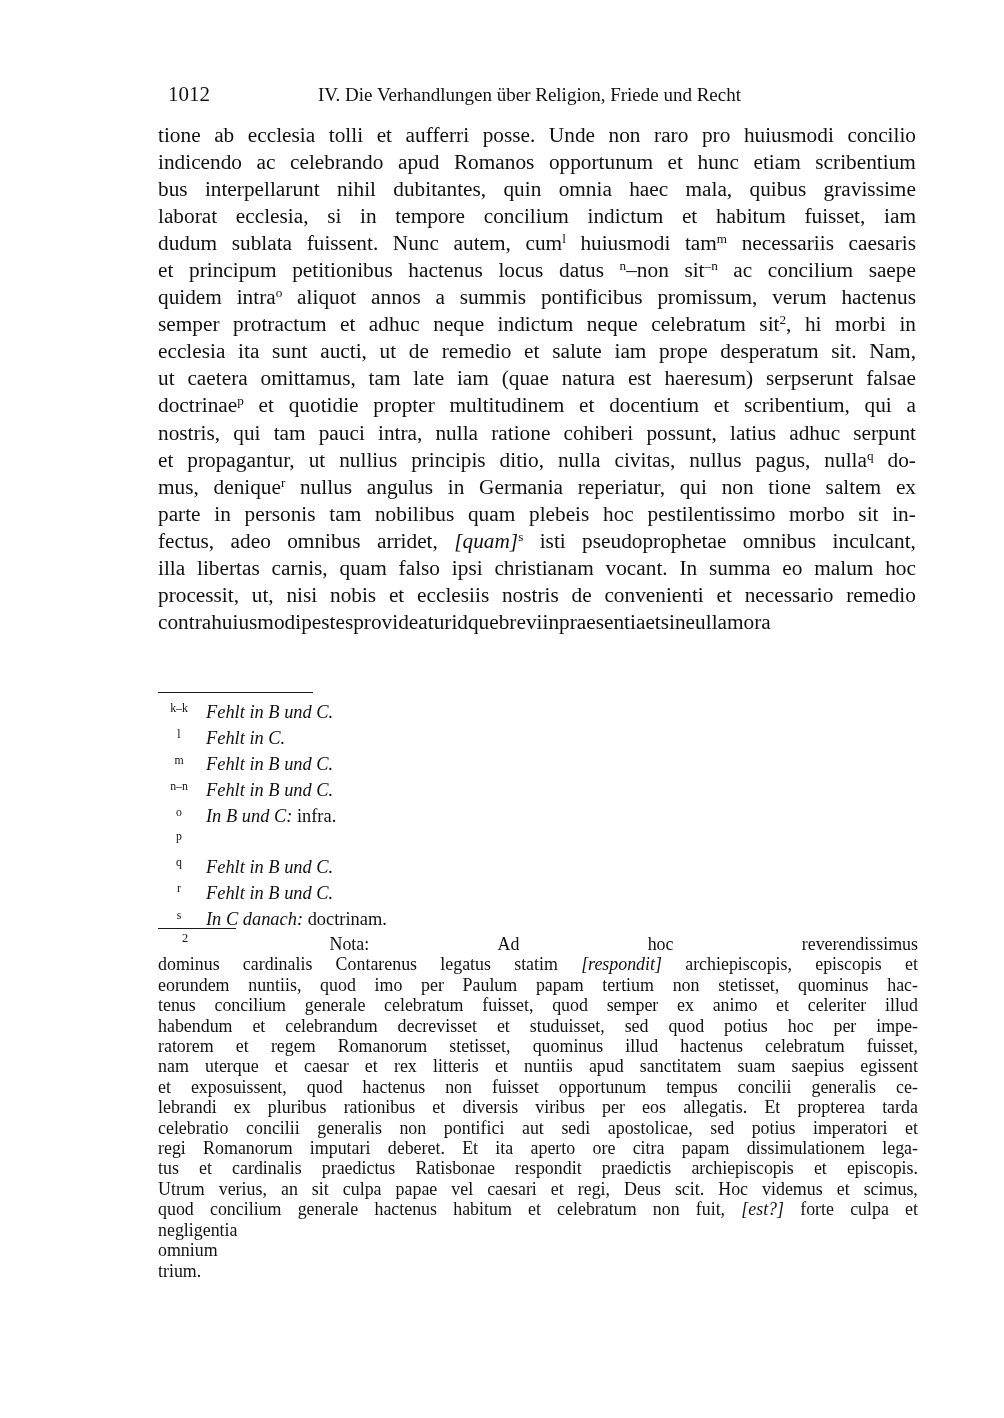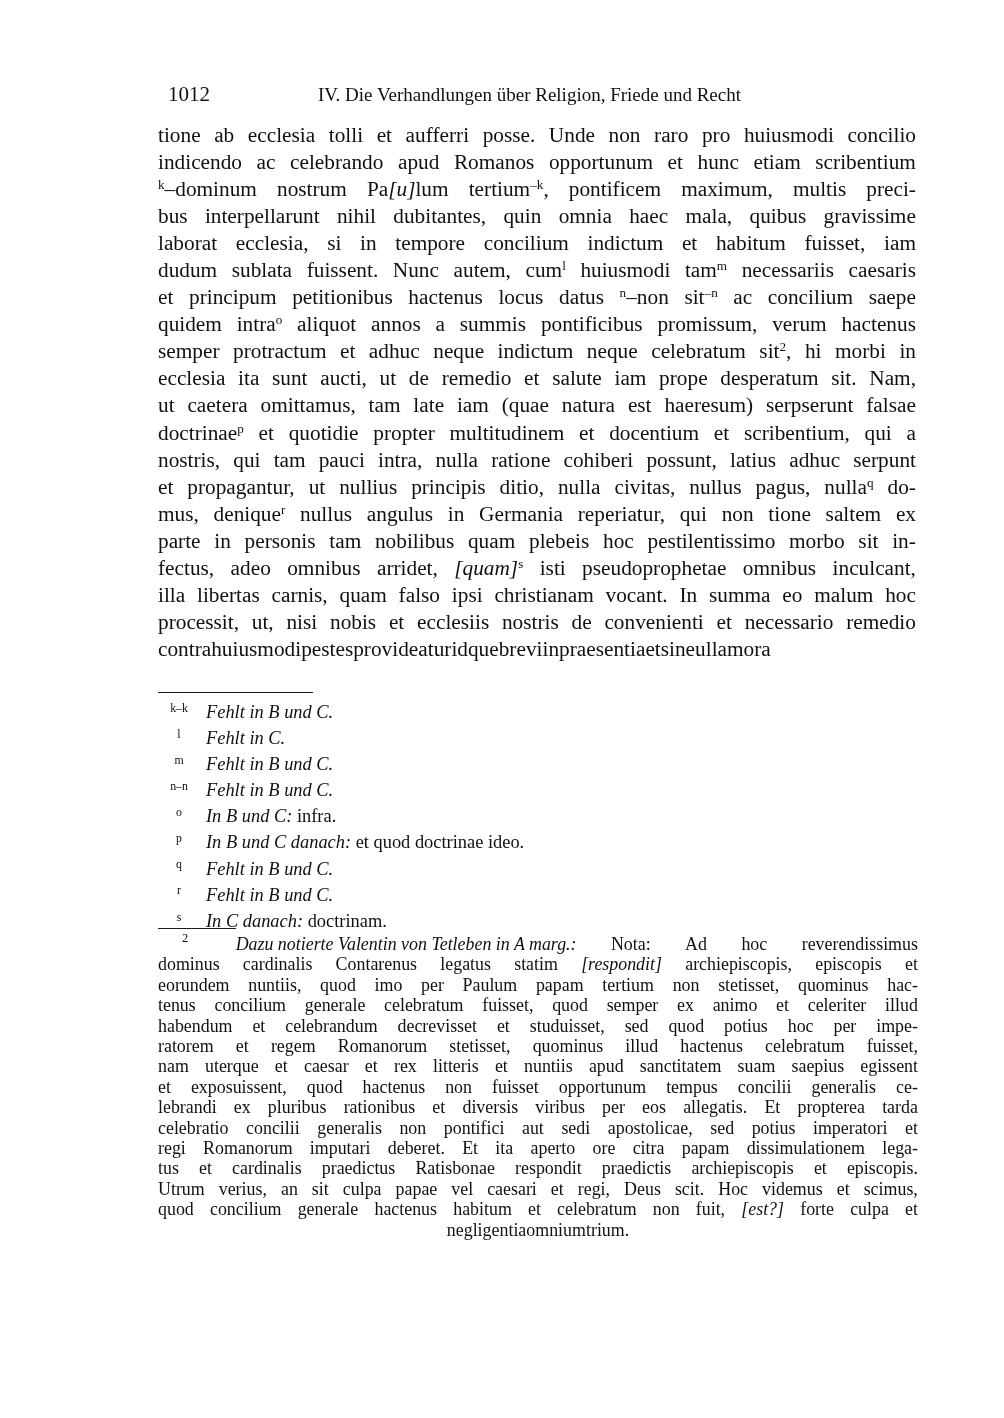--- a/index.html
+++ b/index.html
@@ -123,36 +123,35 @@
     position: relative;
     top: -6px;
     padding-left: 24px;
     padding-right: 13px;
   }
   .fn-row {
     display: flex;
     justify-content: space-between;
     white-space: pre;
   }
-  .fn-row.last { justify-content: center; }
+  .fn-row.last { justify-content: flex-start; flex-direction: column; }
   .fn-row > span { white-space: pre; }
 </style>
 </head>
 <body>
 
 <div class="page">
 
   <div class="runhead">
     <span class="folio">1012</span><span class="title">IV. Die Verhandlungen über Religion, Friede und Recht</span>
   </div>
 
   <div class="body-block" id="body-block">
       <div class="jrow"><span>tione</span><span>ab</span><span>ecclesia</span><span>tolli</span><span>et</span><span>aufferri</span><span>posse.</span><span>Unde</span><span>non</span><span>raro</span><span>pro</span><span>huiusmodi</span><span>concilio</span></div>
       <div class="jrow"><span>indicendo</span><span>ac</span><span>celebrando</span><span>apud</span><span>Romanos</span><span>opportunum</span><span>et</span><span>hunc</span><span>etiam</span><span>scribentium</span></div>
-      <div class="jrow"><span><sup class="mk">k</sup>–dominum</span><span>nostrum</span><span>Pa<i class="ital">[u]</i>lum</span><span>tertium<sup class="mk">–k</sup>,</span><span>pontificem</span><span>maximum,</span><span>multis</span><span>preci-</span></div>
       <div class="jrow"><span>bus</span><span>interpellarunt</span><span>nihil</span><span>dubitantes,</span><span>quin</span><span>omnia</span><span>haec</span><span>mala,</span><span>quibus</span><span>gravissime</span></div>
       <div class="jrow"><span>laborat</span><span>ecclesia,</span><span>si</span><span>in</span><span>tempore</span><span>concilium</span><span>indictum</span><span>et</span><span>habitum</span><span>fuisset,</span><span>iam</span></div>
       <div class="jrow"><span>dudum</span><span>sublata</span><span>fuissent.</span><span>Nunc</span><span>autem,</span><span>cum<sup class="mk">l</sup></span><span>huiusmodi</span><span>tam<sup class="mk">m</sup></span><span>necessariis</span><span>caesaris</span></div>
       <div class="jrow"><span>et</span><span>principum</span><span>petitionibus</span><span>hactenus</span><span>locus</span><span>datus</span><span><sup class="mk">n</sup>–non</span><span>sit<sup class="mk">–n</sup></span><span>ac</span><span>concilium</span><span>saepe</span></div>
       <div class="jrow"><span>quidem</span><span>intra<sup class="mk">o</sup></span><span>aliquot</span><span>annos</span><span>a</span><span>summis</span><span>pontificibus</span><span>promissum,</span><span>verum</span><span>hactenus</span></div>
       <div class="jrow"><span>semper</span><span>protractum</span><span>et</span><span>adhuc</span><span>neque</span><span>indictum</span><span>neque</span><span>celebratum</span><span>sit<sup class="mk">2</sup>,</span><span>hi</span><span>morbi</span><span>in</span></div>
       <div class="jrow"><span>ecclesia</span><span>ita</span><span>sunt</span><span>aucti,</span><span>ut</span><span>de</span><span>remedio</span><span>et</span><span>salute</span><span>iam</span><span>prope</span><span>desperatum</span><span>sit.</span><span>Nam,</span></div>
       <div class="jrow"><span>ut</span><span>caetera</span><span>omittamus,</span><span>tam</span><span>late</span><span>iam</span><span>(quae</span><span>natura</span><span>est</span><span>haeresum)</span><span>serpserunt</span><span>falsae</span></div>
       <div class="jrow"><span>doctrinae<sup class="mk">p</sup></span><span>et</span><span>quotidie</span><span>propter</span><span>multitudinem</span><span>et</span><span>docentium</span><span>et</span><span>scribentium,</span><span>qui</span><span>a</span></div>
       <div class="jrow"><span>nostris,</span><span>qui</span><span>tam</span><span>pauci</span><span>intra,</span><span>nulla</span><span>ratione</span><span>cohiberi</span><span>possunt,</span><span>latius</span><span>adhuc</span><span>serpunt</span></div>
@@ -182,39 +181,38 @@
       <div class="app-line">
         <span class="sig">n–n</span>
         <span class="txt">Fehlt in B und C.</span>
       </div>
       <div class="app-line">
         <span class="sig">o</span>
         <span class="txt">In B und C:<span class="roman"> infra.</span></span>
       </div>
       <div class="app-line">
         <span class="sig">p</span>
-        <span class="txt">In B und C danach:<span class="roman"> et quod doctrinae ideo.</span></span>
       </div>
       <div class="app-line">
         <span class="sig">q</span>
         <span class="txt">Fehlt in B und C.</span>
       </div>
       <div class="app-line">
         <span class="sig">r</span>
         <span class="txt">Fehlt in B und C.</span>
       </div>
       <div class="app-line">
         <span class="sig">s</span>
         <span class="txt">In C danach:<span class="roman"> doctrinam.</span></span>
       </div>
     </div>
 
   <div class="rule rule-fn"></div>
   <div class="footnote" id="footnote">
-      <div class="fn-row"><span class="fn-num">2</span><span><i class="ital">Dazu notierte Valentin von Tetleben in A marg.:</i></span><span>Nota:</span><span>Ad</span><span>hoc</span><span>reverendissimus</span></div>
+      <div class="fn-row"><span class="fn-num">2</span><span>Nota:</span><span>Ad</span><span>hoc</span><span>reverendissimus</span></div>
       <div class="fn-row"><span>dominus</span><span>cardinalis</span><span>Contarenus</span><span>legatus</span><span>statim</span><span><i class="ital">[respondit]</i></span><span>archiepiscopis,</span><span>episcopis</span><span>et</span></div>
       <div class="fn-row"><span>eorundem</span><span>nuntiis,</span><span>quod</span><span>imo</span><span>per</span><span>Paulum</span><span>papam</span><span>tertium</span><span>non</span><span>stetisset,</span><span>quominus</span><span>hac-</span></div>
       <div class="fn-row"><span>tenus</span><span>concilium</span><span>generale</span><span>celebratum</span><span>fuisset,</span><span>quod</span><span>semper</span><span>ex</span><span>animo</span><span>et</span><span>celeriter</span><span>illud</span></div>
       <div class="fn-row"><span>habendum</span><span>et</span><span>celebrandum</span><span>decrevisset</span><span>et</span><span>studuisset,</span><span>sed</span><span>quod</span><span>potius</span><span>hoc</span><span>per</span><span>impe-</span></div>
       <div class="fn-row"><span>ratorem</span><span>et</span><span>regem</span><span>Romanorum</span><span>stetisset,</span><span>quominus</span><span>illud</span><span>hactenus</span><span>celebratum</span><span>fuisset,</span></div>
       <div class="fn-row"><span>nam</span><span>uterque</span><span>et</span><span>caesar</span><span>et</span><span>rex</span><span>litteris</span><span>et</span><span>nuntiis</span><span>apud</span><span>sanctitatem</span><span>suam</span><span>saepius</span><span>egissent</span></div>
       <div class="fn-row"><span>et</span><span>exposuissent,</span><span>quod</span><span>hactenus</span><span>non</span><span>fuisset</span><span>opportunum</span><span>tempus</span><span>concilii</span><span>generalis</span><span>ce-</span></div>
       <div class="fn-row"><span>lebrandi</span><span>ex</span><span>pluribus</span><span>rationibus</span><span>et</span><span>diversis</span><span>viribus</span><span>per</span><span>eos</span><span>allegatis.</span><span>Et</span><span>propterea</span><span>tarda</span></div>
       <div class="fn-row"><span>celebratio</span><span>concilii</span><span>generalis</span><span>non</span><span>pontifici</span><span>aut</span><span>sedi</span><span>apostolicae,</span><span>sed</span><span>potius</span><span>imperatori</span><span>et</span></div>
       <div class="fn-row"><span>regi</span><span>Romanorum</span><span>imputari</span><span>deberet.</span><span>Et</span><span>ita</span><span>aperto</span><span>ore</span><span>citra</span><span>papam</span><span>dissimulationem</span><span>lega-</span></div>

